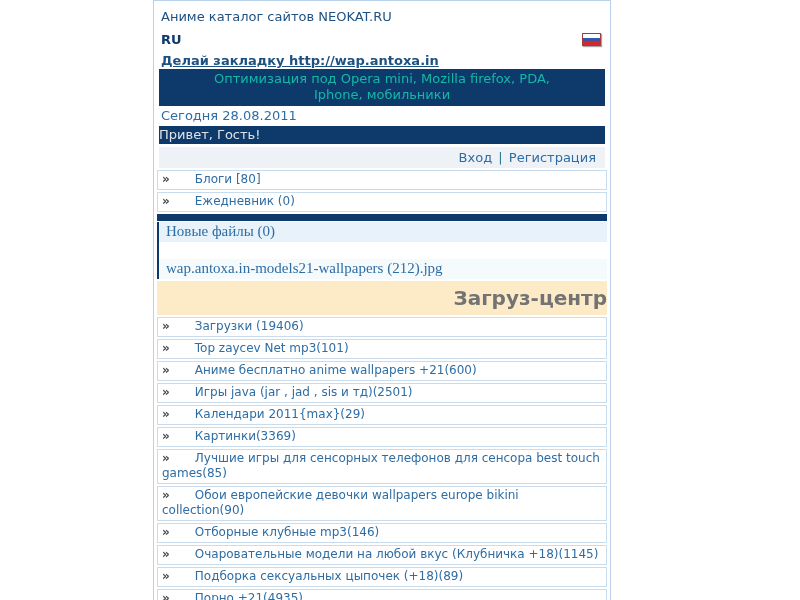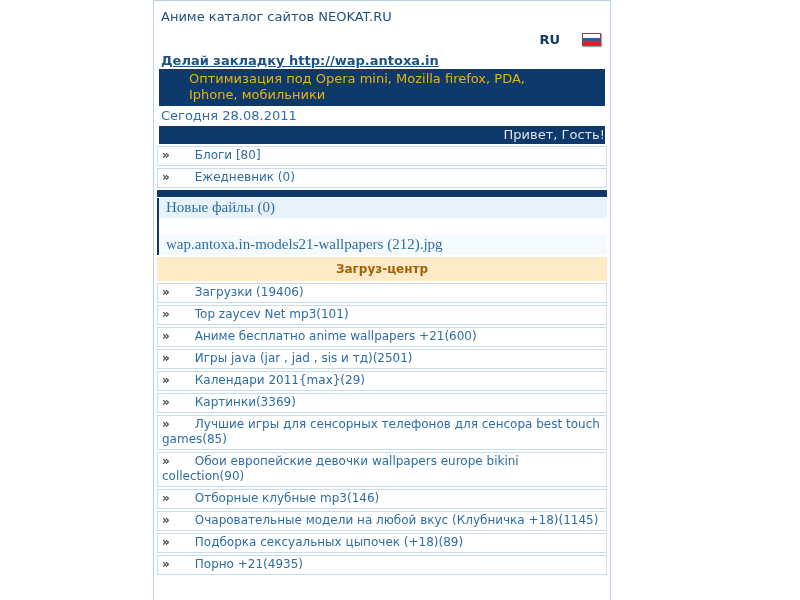--- a/index.html
+++ b/index.html
@@ -16,37 +16,37 @@
     width: 458px;
     min-height: 620px;
     background: #ffffff;
     border: 1px solid #b9d2ea;
     border-bottom: none;
     padding-top: 3px;
   }
   
   .hdr { padding: 2px 7px 0 7px; }
   .site-title { color: #1d5182; font-size: 13px; padding: 3px 0 8px 0; }
-  .lang-row { display: flex; justify-content: flex-end; align-items: center; gap: 22px; padding: 0 2px 3px 0; }
+  .lang-row { display: flex; justify-content: space-between; align-items: center; gap: 22px; padding: 0 2px 3px 0; }
   .lang-label { color: #0d3a6b; font-weight: bold; font-size: 13px; }
   .flag { width: 19px; height: 13px; border: 1px solid #a03c3c; display: inline-flex; flex-direction: column; box-shadow: 1px 1px 1px rgba(0,0,0,0.35); }
   .flag .f1 { flex: 1; background: #ffffff; }
   .flag .f2 { flex: 1; background: #3757a6; }
   .flag .f3 { flex: 1; background: #d8252b; }
   .bookmark { color: #1d5182; font-weight: bold; font-size: 13px; text-decoration: underline; display: inline-block; padding: 1px 0 0 0; cursor: pointer; }
   
   .banner {
-    background: #0d3a6b; color: #eab308;
-    text-align: left; font-size: 13px; line-height: 16px;
+    background: #0d3a6b; color: #14b8a6;
+    text-align: center; font-size: 13px; line-height: 16px;
     padding: 2px 30px 3px 30px; margin: 0 5px;
   }
   .date-line { color: #2e6da4; font-size: 13px; padding: 2px 7px 3px 7px; }
   .greeting-bar {
     background: #0d3a6b; color: #dfe3e8;
-    text-align: right; font-size: 13px;
+    text-align: left; font-size: 13px;
     padding: 1px 0 2px 0; margin: 0 5px;
   }
   .light-row {
     background: #eef2f7;
     text-align: right; font-size: 13px;
     padding: 3px 9px; margin: 3px 5px 0 5px;
   }
   .light-row a { color: #2e6da4; text-decoration: none; cursor: pointer; }
   .light-row .sep { color: #2a7a8c; padding: 0 2px; }
   
@@ -60,23 +60,23 @@
   .arrow-ico { color: #4a4a4a; font-weight: bold; font-size: 12px; margin-right: 3px; letter-spacing: -1px; }
   
   .navy-strip { background: #0d3a6b; height: 7px; margin: 0 3px 1px 3px; }
   
   .files-block { margin: 0 3px; border-left: 2px solid #0d3a6b; font-size: 15px; font-family: Liberation Serif, serif; }
   .files-row1 { background: #e8f2fb; padding: 1px 7px 2px 7px; }
   .files-row2 { background: #f5fafd; padding: 1px 7px 2px 7px; margin-top: 17px; }
   .files-block a { color: #2e6da4; text-decoration: none; cursor: pointer; }
   
   .cream-header {
-    background: #fdeac7; color: #a16207;
-    font-weight: bold; font-size: 12px;
-    text-align: center; padding: 5px 0; margin: 2px 3px;
+    background: #fdeac7; color: #737373;
+    font-weight: bold; font-size: 20px;
+    text-align: right; padding: 5px 0; margin: 2px 3px;
   }
 </style>
 </head>
 <body>
 
 <div class="content-column">
 
   <div class="hdr">
     <div class="site-title">Аниме каталог сайтов NEOKAT.RU</div>
     <div class="lang-row">
@@ -89,20 +89,25 @@
     </div>
     <a class="bookmark">Делай закладку http://wap.antoxa.in</a>
   </div>
 
   <div class="banner">Оптимизация под Opera mini, Mozilla firefox, PDA, Iphone, мобильники</div>
 
   <div class="date-line">Сегодня 28.08.2011</div>
 
   <div class="greeting-bar">Привет, Гость!</div>
 
+  <div class="light-row">
+    <a>Вход</a>
+    <span class="sep">|</span>
+    <a>Регистрация</a>
+  </div>
 
 
   <div class="list">
 
       <div class="row">
         <span class="arrow-ico">»</span><a class="row-link">Блоги [80]</a>
       </div>
 
       <div class="row">
         <span class="arrow-ico">»</span><a class="row-link">Ежедневник (0)</a>

